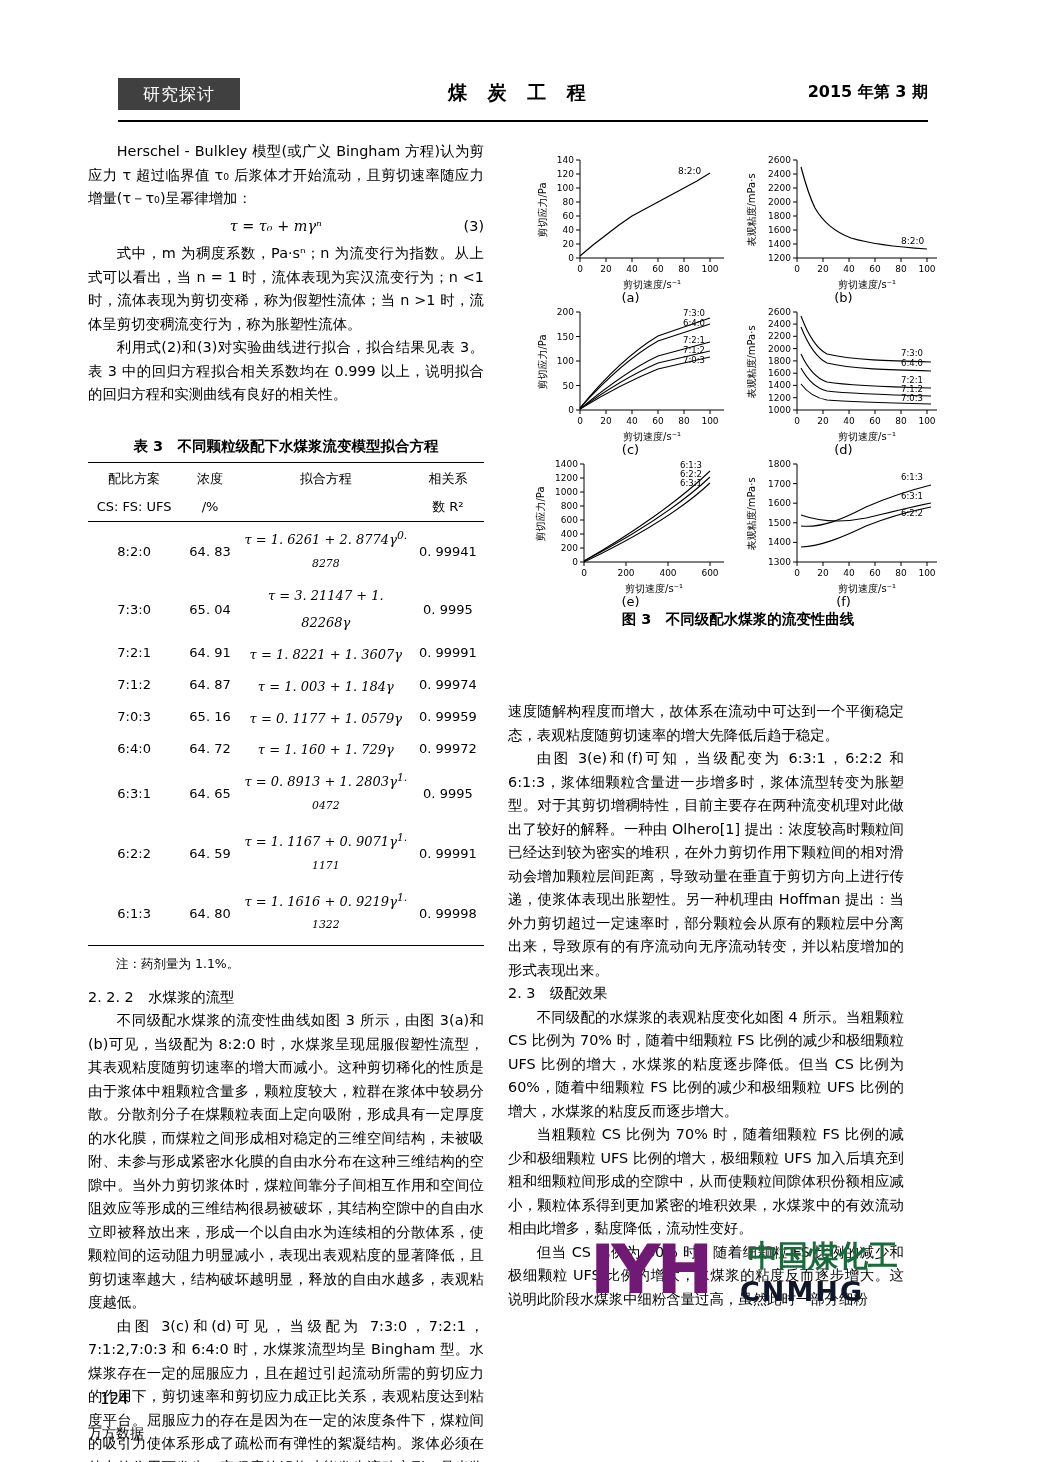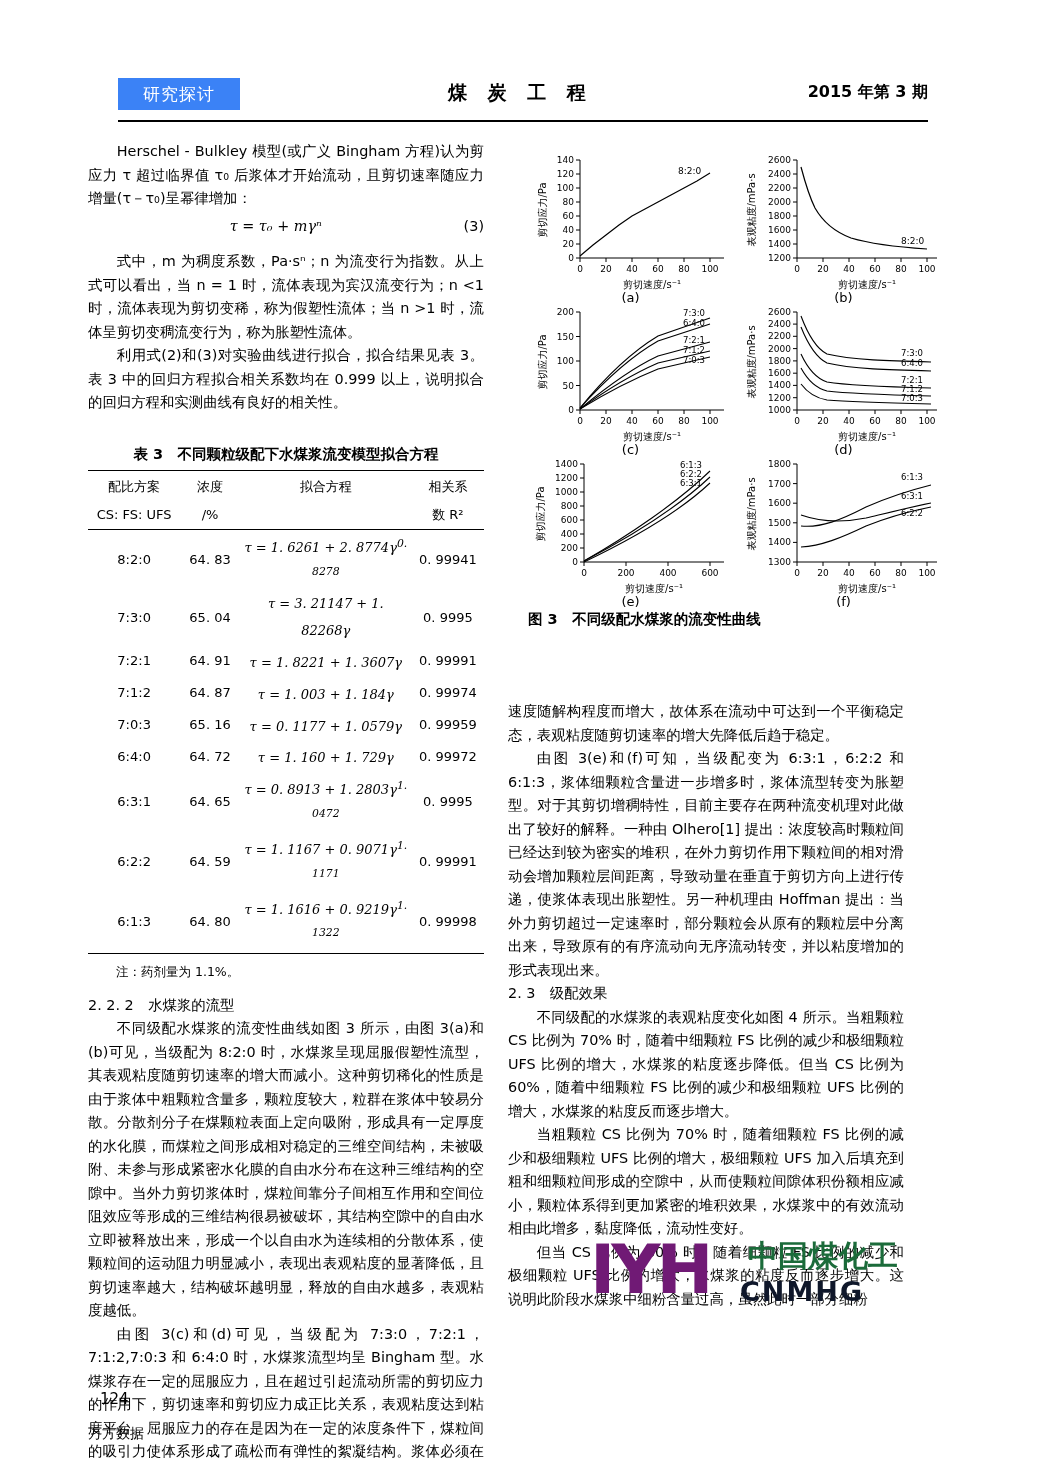--- a/index.html
+++ b/index.html
@@ -6,38 +6,38 @@
   body{
     width:1041px;height:1462px;background:#ffffff;
     font-family:"DejaVu Sans","Liberation Sans",sans-serif;
     color:#000;position:relative;overflow:hidden;
   }
   .page{position:relative;width:1041px;height:1462px;}
   
   .header{position:absolute;left:118px;top:78px;width:810px;height:46px;}
   .hdr-tag{
     position:absolute;left:0;top:0;width:122px;height:32px;
-    background:#3b82f6;color:#fff;font-size:17px;letter-spacing:1px;
+    background:#404040;color:#fff;font-size:17px;letter-spacing:1px;
     display:flex;align-items:center;justify-content:center;
     font-family:"DejaVu Sans",sans-serif;
   }
   .hdr-title{
     position:absolute;left:330px;top:2px;font-size:19px;font-weight:bold;
     letter-spacing:7px;
   }
   .hdr-issue{position:absolute;right:0;top:4px;font-size:16px;font-weight:bold;}
   .hdr-rule{position:absolute;left:0;top:42px;width:810px;height:2px;background:#000;}
 
   
   .col{position:absolute;top:140px;width:396px;font-size:14.4px;line-height:23.5px;text-align:justify;}
   .col.left{left:88px;}
   .col.right{left:508px;}
   p{margin:0;}
   .ind{text-indent:2em;}
-  .formula{text-align:center;margin:4px 0 12px 0;font-family:"DejaVu Serif","Liberation Serif",serif;font-style:italic;}
+  .formula{text-align:center;margin:4px 0 4px 0;font-family:"DejaVu Serif","Liberation Serif",serif;font-style:italic;}
   .formula .num{float:right;font-style:normal;font-family:"DejaVu Sans",sans-serif;}
 
   
   .tbl-cap{text-align:center;font-weight:bold;font-size:14.5px;margin:28px 0 4px 0;}
   table.rheo{border-collapse:collapse;width:396px;font-size:13px;}
   table.rheo td,table.rheo th{padding:2px 2px;text-align:center;font-weight:normal;}
   table.rheo thead tr:first-child th{border-top:1.6px solid #000;padding-top:4px;}
   table.rheo thead tr:last-child th{border-bottom:1.1px solid #000;padding-bottom:3px;}
   table.rheo tbody tr:last-child td{border-bottom:1.6px solid #000;padding-bottom:4px;}
   table.rheo .eq{font-family:"DejaVu Serif","Liberation Serif",serif;font-style:italic;}
@@ -45,21 +45,21 @@
   .sec{font-size:14.4px;margin-top:10px;}
   .page-num{position:absolute;left:100px;top:1390px;font-size:15px;}
   .wanfang{position:absolute;left:88px;top:1425px;font-size:14px;}
 
   
   .figblock{position:absolute;left:528px;top:148px;width:420px;}
   .figgrid{display:grid;grid-template-columns:205px 205px;grid-gap:4px 8px;}
   .panel{position:relative;width:205px;height:148px;}
   .panel svg{display:block;}
   .panel-lab{text-align:center;font-size:13px;margin-top:-4px;}
-  .fig-cap{text-align:left;font-size:14.5px;font-weight:bold;margin-top:10px;}
+  .fig-cap{text-align:center;font-size:14.5px;font-weight:bold;margin-top:10px;}
   .tick{font-size:9px;}
 
   
   .wm{position:absolute;left:590px;top:1230px;width:330px;height:90px;pointer-events:none;}
   .wm .iyh{position:absolute;left:0;top:0;font-size:68px;font-weight:bold;color:#701a75;font-family:"DejaVu Sans",sans-serif;letter-spacing:-4px;}
   .wm .cn1{position:absolute;left:158px;top:6px;font-size:30px;font-weight:bold;color:#1b6b3a;}
   .wm .cn2{position:absolute;left:150px;top:46px;font-size:27px;font-weight:bold;color:#0f172a;letter-spacing:2px;}
 </style>
 </head>
 <body>

